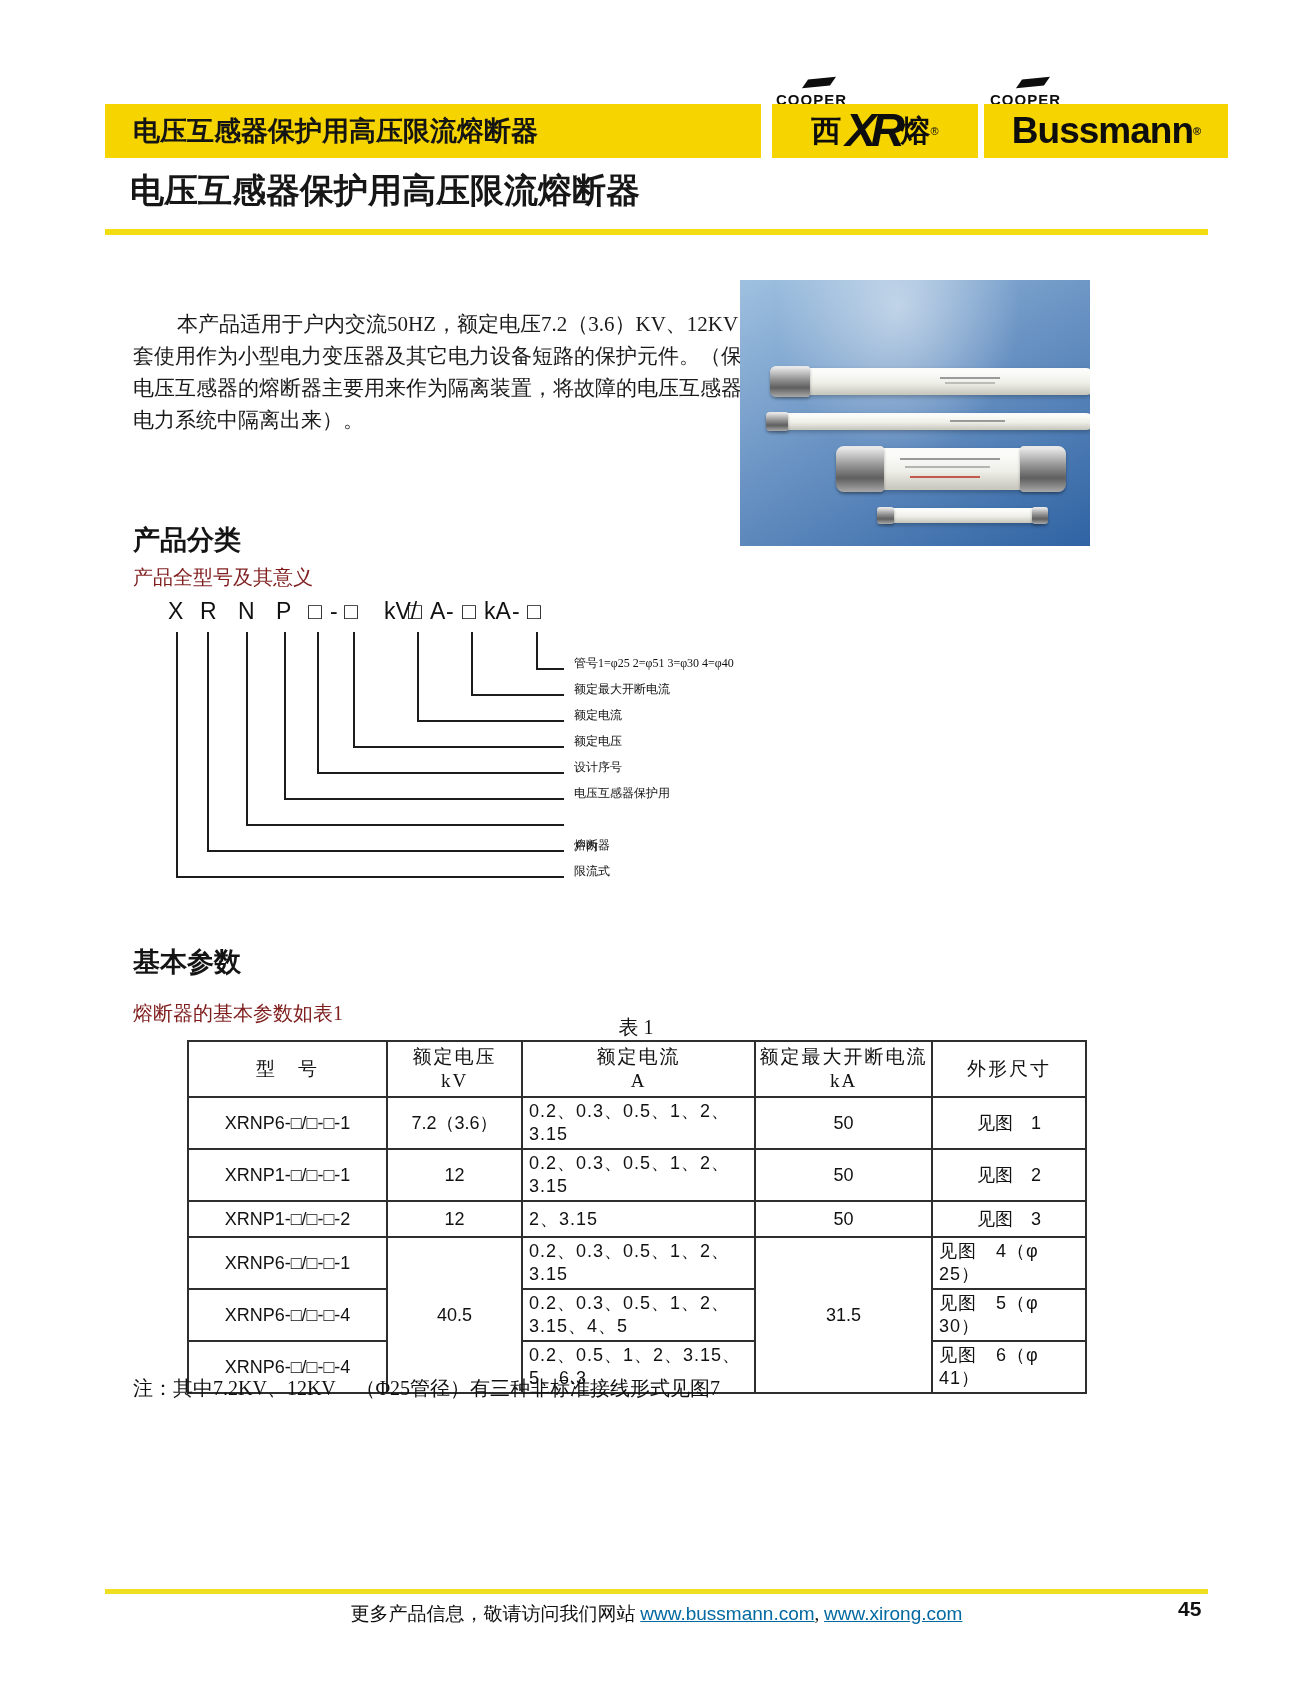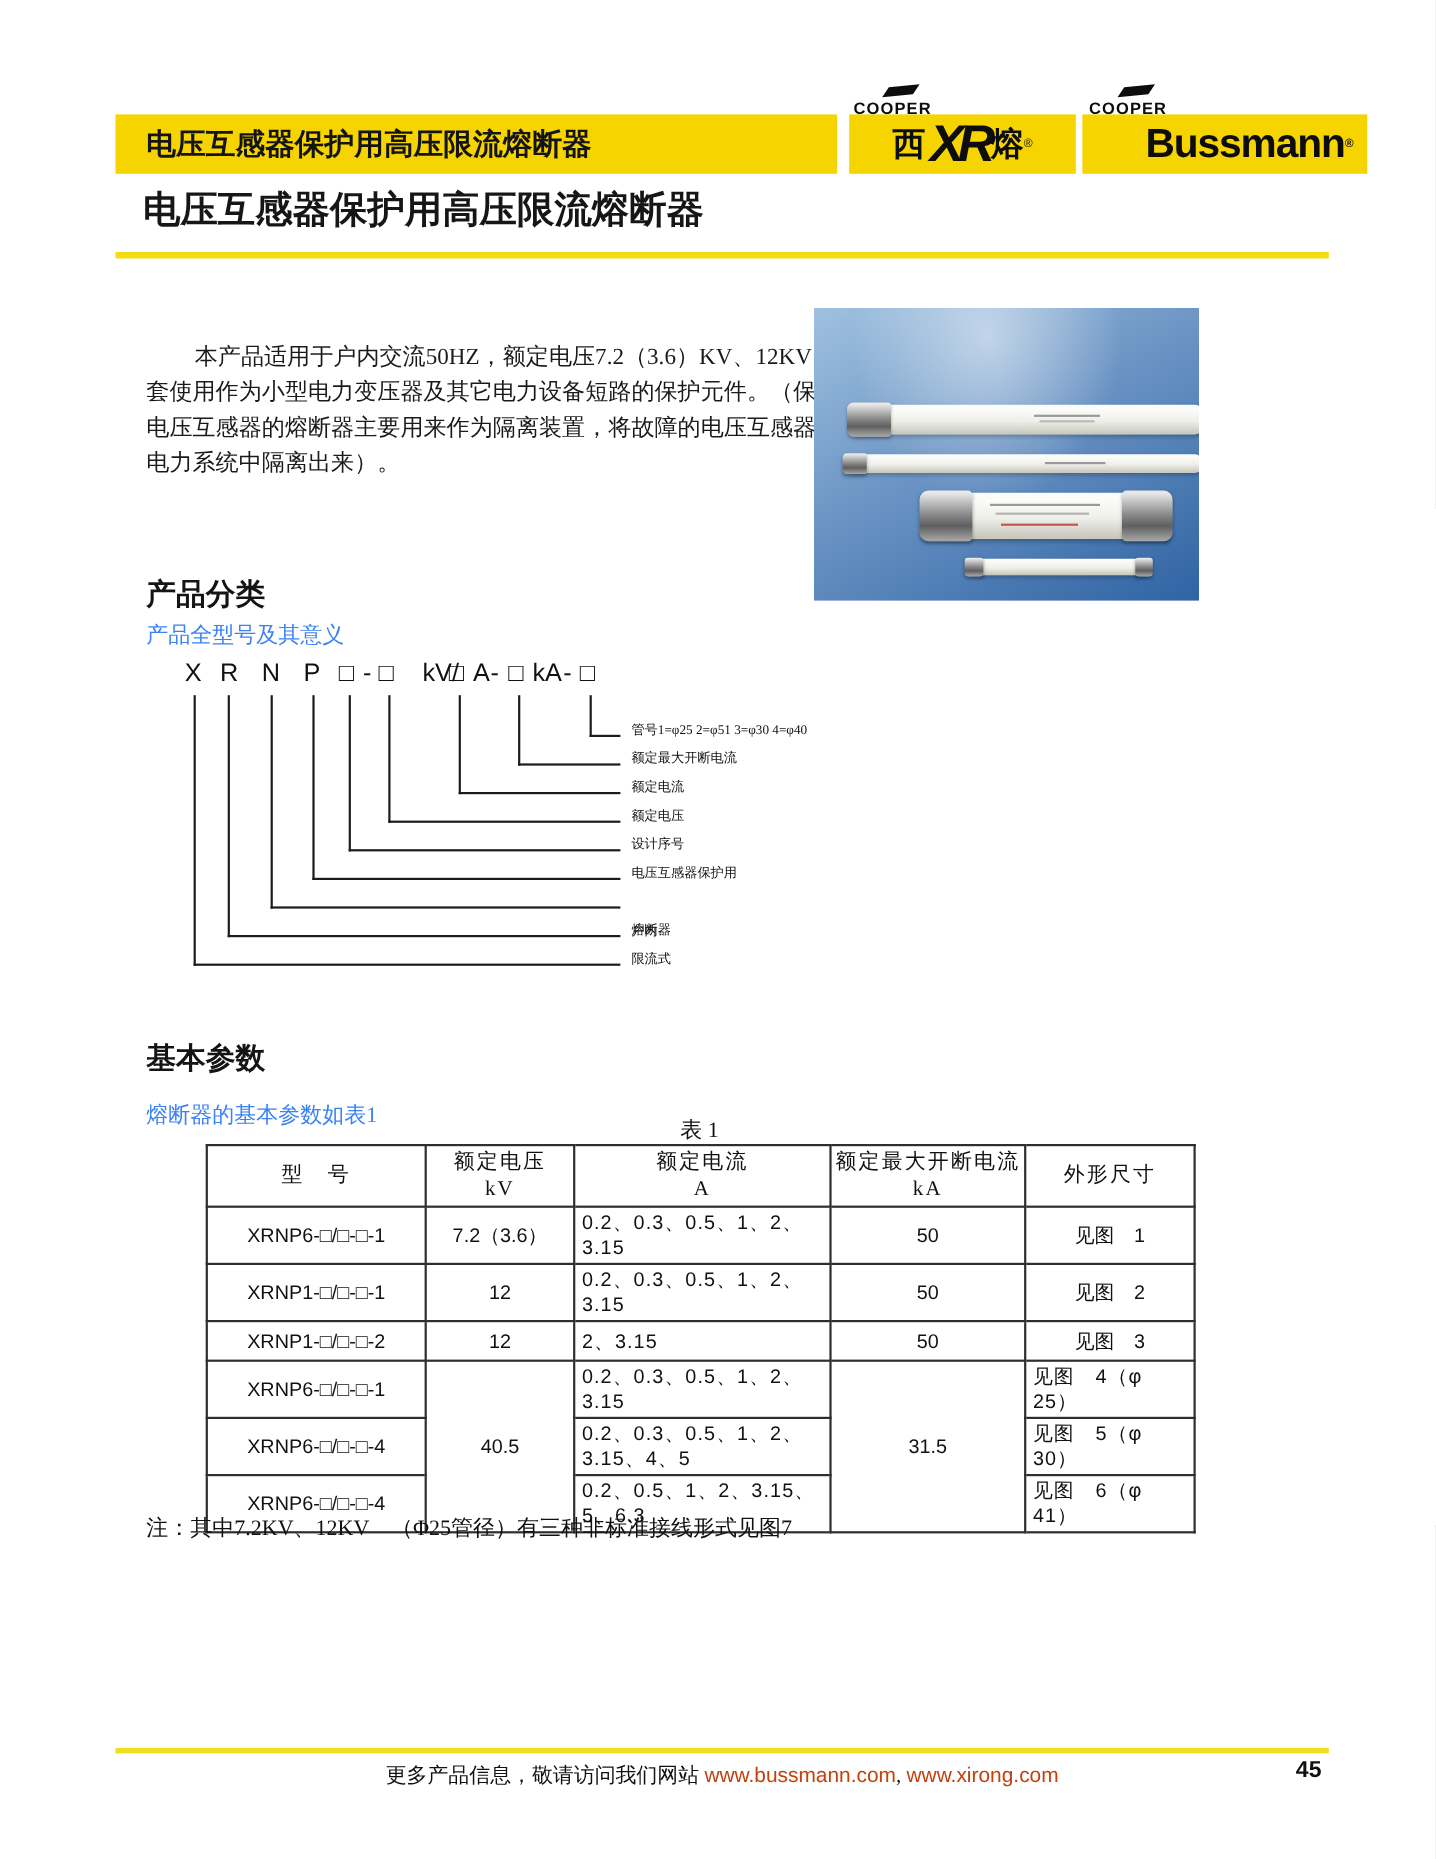--- a/index.html
+++ b/index.html
@@ -17,21 +17,21 @@
   .xrlogo .xr{font-size:47px;font-weight:bold;font-style:italic;letter-spacing:-6px;margin:0 2px 4px 4px;}
   .xrlogo .reg,.bussmann .reg{font-size:11px;vertical-align:18px;}
   .bussmann{display:flex;align-items:center;justify-content:center;height:54px;color:#0d0d0d;
             font-size:37px;font-weight:bold;letter-spacing:-1px;}
   
   .page-title{font-size:34px;font-weight:bold;color:#161616;white-space:nowrap;}
   .rule{background:#f2dc12;}
   .serif{font-family:"Liberation Serif",serif;}
   .intro-line{height:32px;line-height:32px;font-size:21px;white-space:nowrap;color:#1a1a1a;}
   .h2{font-size:27px;font-weight:bold;color:#141414;white-space:nowrap;}
-  .sub{font-size:20px;color:#3b82f6;white-space:nowrap;}
+  .sub{font-size:20px;color:#7f1d1d;white-space:nowrap;}
   
   .photo{background:radial-gradient(ellipse at 45% 10%, rgba(255,255,255,.50), rgba(255,255,255,0) 45%),
          linear-gradient(152deg,#9fc1e0 0%,#6b94c4 45%,#2f63a3 100%);overflow:hidden;}
   .tube{position:absolute;background:linear-gradient(180deg,#fbfbf9 15%,#efefe9 55%,#c9c9bf 95%);
         border-radius:8px;box-shadow:0 2px 4px rgba(0,0,0,.25);}
   .cap{position:absolute;background:linear-gradient(180deg,#e8e8e8 5%,#8f8f8f 45%,#5f5f5f 70%,#a9a9a9 100%);
        box-shadow:0 2px 3px rgba(0,0,0,.3);}
   .mark{position:absolute;background:#9a9a9a;height:2px;}
   
   .fsym{position:absolute;top:598px;font-size:23px;color:#111;white-space:nowrap;}
@@ -40,21 +40,21 @@
   
   table.params{border-collapse:collapse;table-layout:fixed;width:898px;}
   table.params th,table.params td{border:2px solid #2e2e2e;overflow:hidden;}
   table.params th{font-family:"Liberation Serif",serif;font-size:19px;font-weight:normal;text-align:center;
                   letter-spacing:2px;line-height:24px;}
   td.c{font-size:18px;text-align:center;}
   td.l{font-size:18px;text-align:left;padding:2px 6px;line-height:23px;letter-spacing:1px;}
   .note{font-family:"Liberation Serif",serif;font-size:20px;white-space:nowrap;color:#111;}
   
   .footer-text{font-family:"Liberation Serif",serif;font-size:19px;white-space:nowrap;color:#111;}
-  .footer-text a{color:#c2410c;font-family:"Liberation Sans",sans-serif;cursor:pointer;}
+  .footer-text a{color:#0369a1;text-decoration:underline;font-family:"Liberation Sans",sans-serif;cursor:pointer;}
   .pagenum{font-size:21px;font-weight:bold;color:#111;}
 </style>
 </head>
 <body>
 
 <div id="page">
 
   <div class="cooper-flag abs" style="left:806px;top:78px;"></div>
   <div class="cooper abs" style="left:776px;top:91px;">COOPER</div>
   <div class="cooper-flag abs" style="left:1020px;top:78px;"></div>
@@ -62,21 +62,21 @@
 
   <div class="ybar abs" style="left:105px;top:104px;width:656px;height:54px;">
     <div class="bar-title">电压互感器保护用高压限流熔断器</div>
   </div>
   <div class="ybar abs xrlogo" style="left:772px;top:104px;width:206px;">
     <span class="xi">西</span>
     <span class="xr">XR</span>
     <span class="rong">熔</span>
     <span class="reg">®</span>
   </div>
-  <div class="ybar abs bussmann" style="left:984px;top:104px;width:215px;padding-left:44px;">
+  <div class="ybar abs bussmann" style="left:984px;top:104px;width:244px;">
     <span>Bussmann</span>
     <span class="reg">®</span>
   </div>
 
   <div class="page-title abs" style="left:130px;top:168px;">电压互感器保护用高压限流熔断器</div>
   <div class="rule abs" style="left:105px;top:229px;width:1103px;height:6px;"></div>
 
   <div class="abs serif" style="left:133px;top:308px;width:575px;">
     <div class="intro-line" style="padding-left:44px;">本产品适用于户内交流50HZ，额定电压7.2（3.6）KV、12KV、</div>
     <div class="intro-line">套使用作为小型电力变压器及其它电力设备短路的保护元件。（保护</div>

